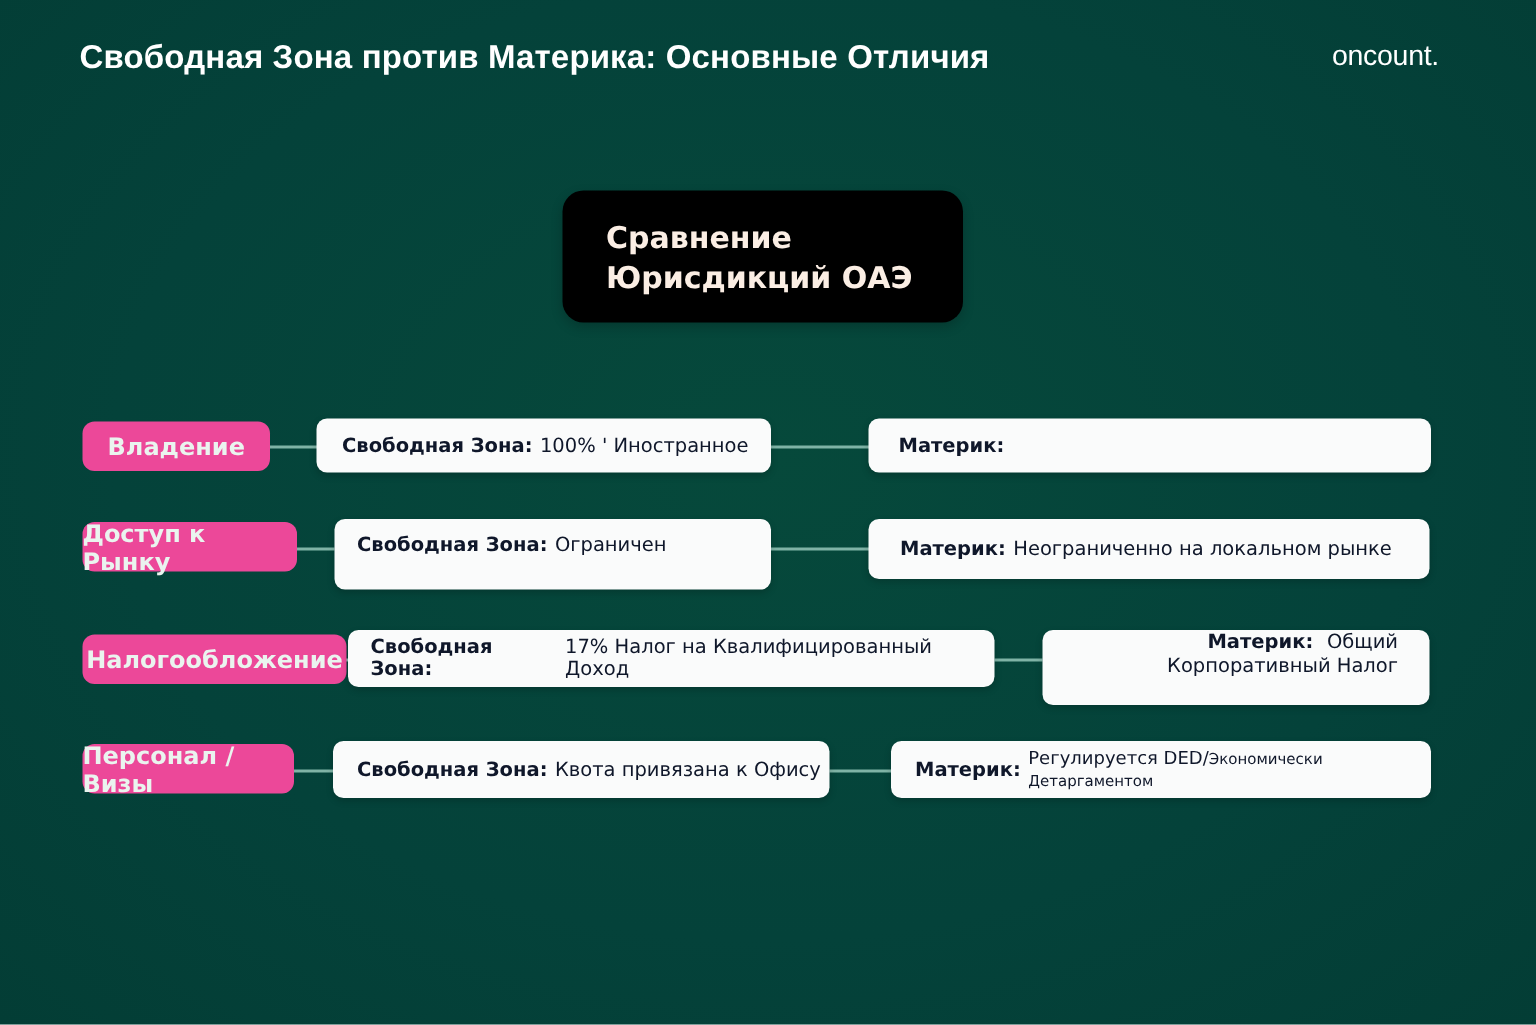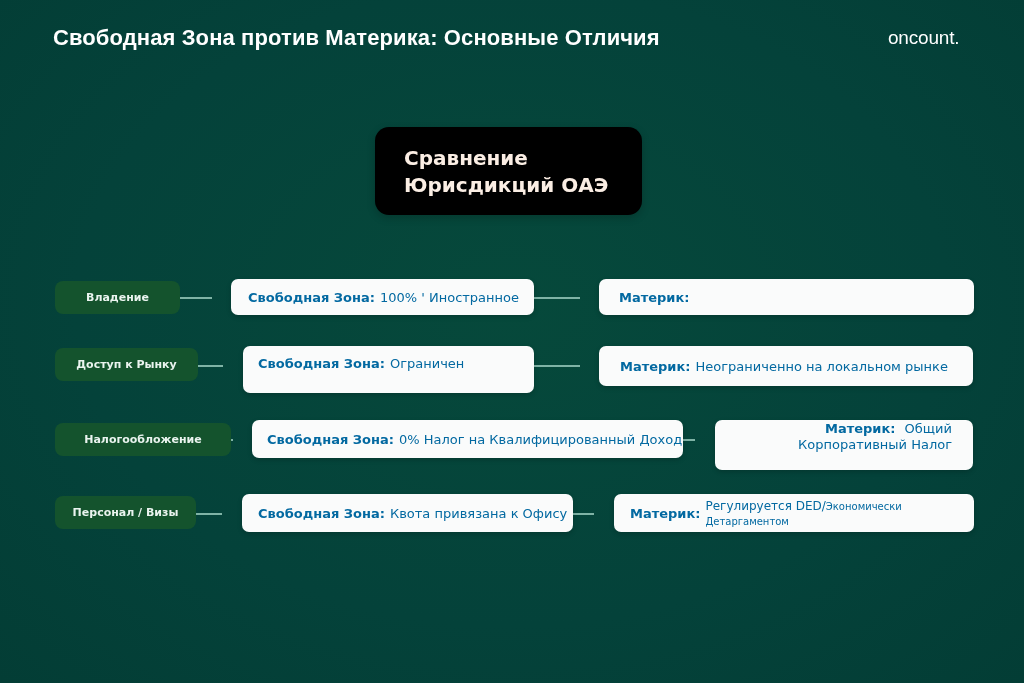--- a/index.html
+++ b/index.html
@@ -24,30 +24,29 @@
   .hub {
     position: absolute; left: 375px; top: 127px; width: 267px; height: 88px;
     background: #000000; border-radius: 14px;
     padding: 18px 0 0 29px;
     box-shadow: 0 3px 8px rgba(0,0,0,0.2);
   }
   .hub span {
     display: block; font-weight: bold; font-size: 20px; line-height: 27px; color: #fbeee4;
   }
   .cat {
-    position: absolute; height: 33px; background: #14532d; border-radius: 8px;
-    font-size: 11px; font-weight: bold; color: #eaf4ef;
+    position: absolute; height: 33px; background: #ec4899; border-radius: 8px;
+    font-size: 16px; font-weight: bold; color: #eaf4ef;
     display: flex; align-items: center; justify-content: center;
   }
   .card {
     position: absolute; background: #fafbfb; border-radius: 7px;
-    font-size: 13px; color: #0369a1;
+    font-size: 13px; color: #0f172a;
     display: flex; align-items: center;
     box-shadow: 0 2px 5px rgba(0,0,0,0.18);
-    margin-left: 20px;
   }
   .card b { font-weight: bold; margin-right: 5px; }
   .line { position: absolute; height: 2px; background: #7fb3a6; }
 </style>
 </head>
 <body>
 
 <div class="title">Свободная Зона против Материка: Основные Отличия</div>
 <div class="logo">oncount.</div>
 
@@ -83,21 +82,21 @@
   <span>Неограниченно на локальном рынке</span>
 </div>
 
 <div class="line" style="left:208px; top:439px; width:25px;"></div>
 <div class="line" style="left:663px; top:439px; width:32px;"></div>
 <div class="cat" style="left:55px; top:423px; width:176px;">
   <span>Налогообложение</span>
 </div>
 <div class="card" style="left:232px; top:420px; width:431px; height:38px; padding-left:15px;">
   <b>Свободная Зона:</b>
-  <span>0% Налог на Квалифицированный Доход</span>
+  <span>17% Налог на Квалифицированный Доход</span>
 </div>
 <div class="card" style="left:695px; top:420px; width:258px; height:50px; padding:0 21px 16px 17px; justify-content:flex-end; text-align:right; line-height:16px;">
   <div>
     <b>Материк:</b>
     <span>Общий Корпоративный Налог</span>
   </div>
 </div>
 
 <div class="line" style="left:196px; top:513px; width:26px;"></div>
 <div class="line" style="left:553px; top:513px; width:41px;"></div>

